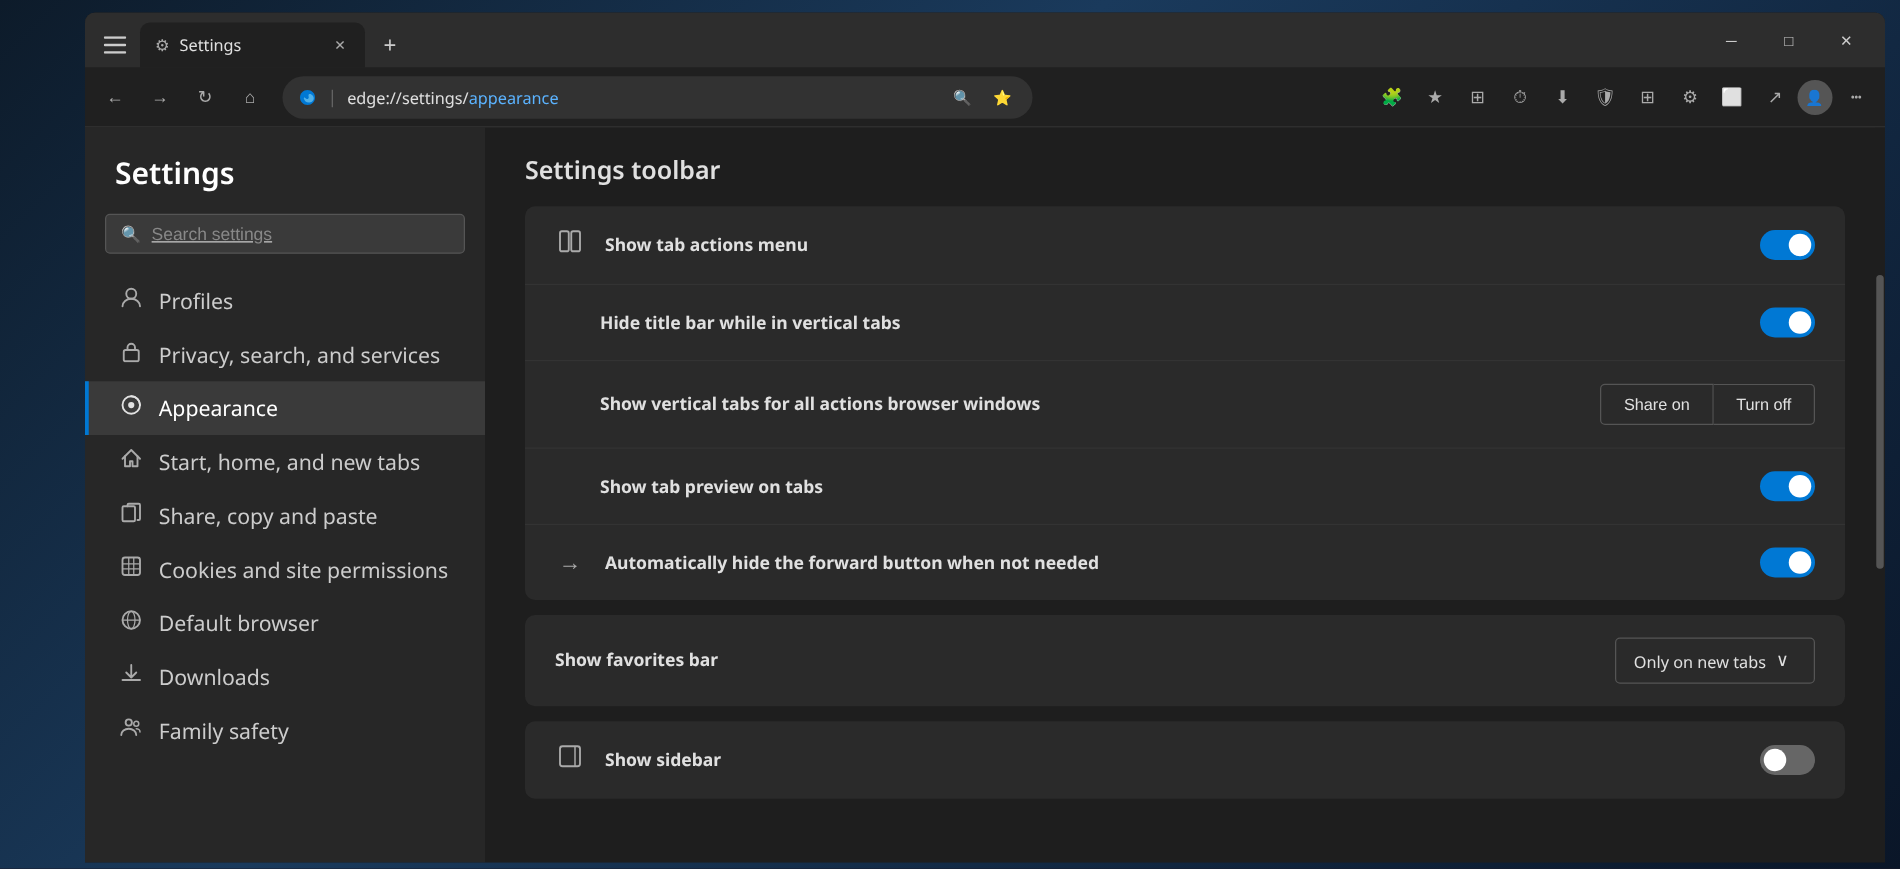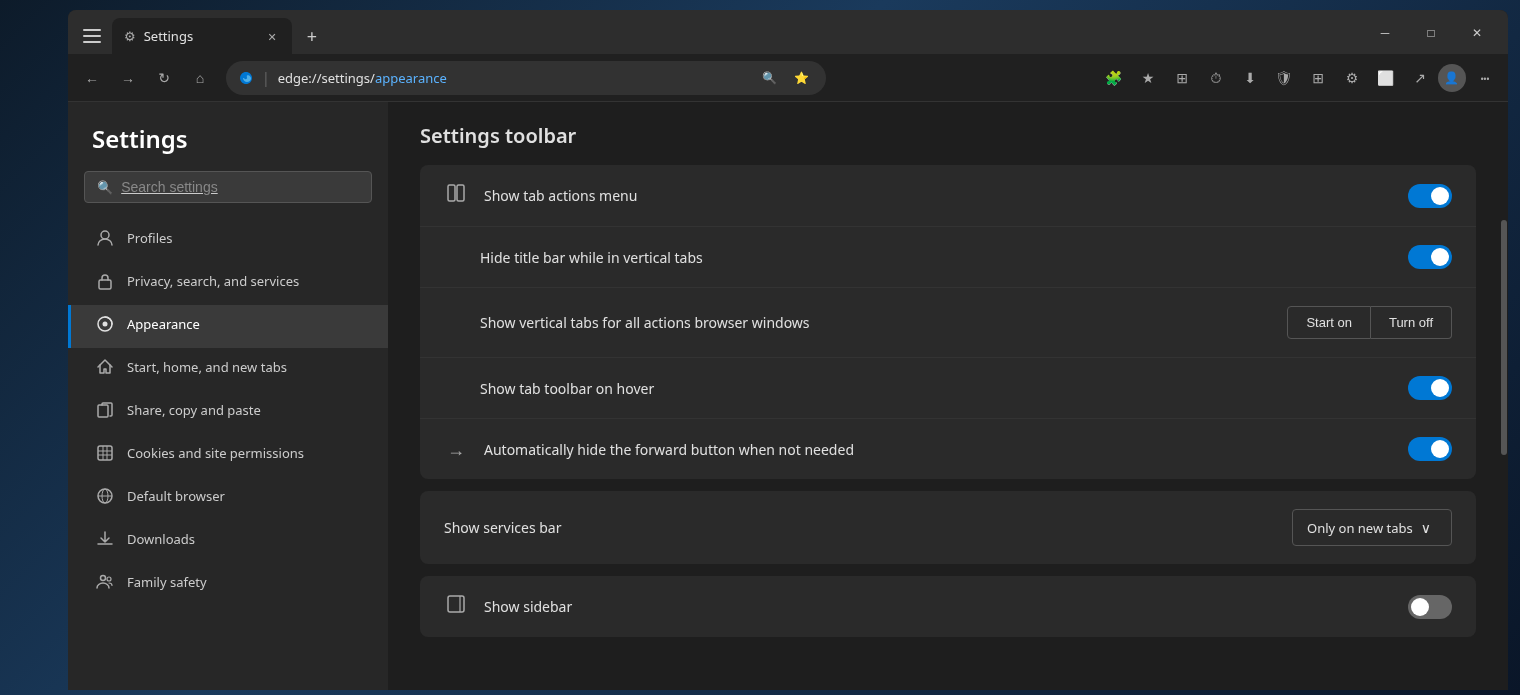--- a/index.html
+++ b/index.html
@@ -253,21 +253,21 @@
     .search-icon-wrap {
       color: #888;
       font-size: 13px;
     }
 
     .nav-item {
       display: flex;
       gap: 12px;
       padding: 10px 24px;
       color: #ccc;
-      font-size: 13px;
+      font-size: 17px;
       cursor: pointer;
       border-left: 3px solid transparent;
     }
 
     .nav-item.active {
       background: #3a3a3a;
       color: #ffffff;
       border-left: 3px solid #0078d4;
     }
 
@@ -313,21 +313,21 @@
       color: #aaa;
       font-size: 18px;
       width: 24px;
       text-align: center;
       flex-shrink: 0;
     }
 
     .setting-label {
       color: #e0e0e0;
       font-size: 14px;
-      font-weight: 400;
+      font-weight: 700;
       flex: 1;
     }
 
     
     .toggle {
       width: 44px;
       height: 24px;
       border-radius: 12px;
       position: relative;
       cursor: pointer;
@@ -615,40 +615,40 @@
         </div>
 
         <div class="setting-row">
           <span class="setting-label" style="padding-left: 36px;">Hide title bar while in vertical tabs</span>
           <div class="toggle on"></div>
         </div>
 
         <div class="setting-row">
           <span class="setting-label" style="padding-left: 36px;">Show vertical tabs for all actions browser windows</span>
           <div class="btn-group">
-            <button class="turn-btn">Start on</button>
+            <button class="turn-btn">Share on</button>
             <button class="turn-btn">Turn off</button>
           </div>
         </div>
 
         <div class="setting-row">
-          <span class="setting-label" style="padding-left: 36px;">Show tab toolbar on hover</span>
+          <span class="setting-label" style="padding-left: 36px;">Show tab preview on tabs</span>
           <div class="toggle on"></div>
         </div>
 
         <div class="setting-row">
           <span class="setting-row-icon" style="font-size:18px;color:#aaa;">→</span>
           <span class="setting-label">Automatically hide the forward button when not needed</span>
           <div class="toggle on"></div>
         </div>
       </div>
 
       <div class="settings-card">
         <div class="setting-row">
-          <span class="setting-label">Show services bar</span>
+          <span class="setting-label">Show favorites bar</span>
           <div class="dropdown">
             <span>Only on new tabs</span>
             <span style="font-size:14px;">∨</span>
           </div>
         </div>
       </div>
 
       <div class="settings-card">
         <div class="setting-row">
           <span class="setting-row-icon">

